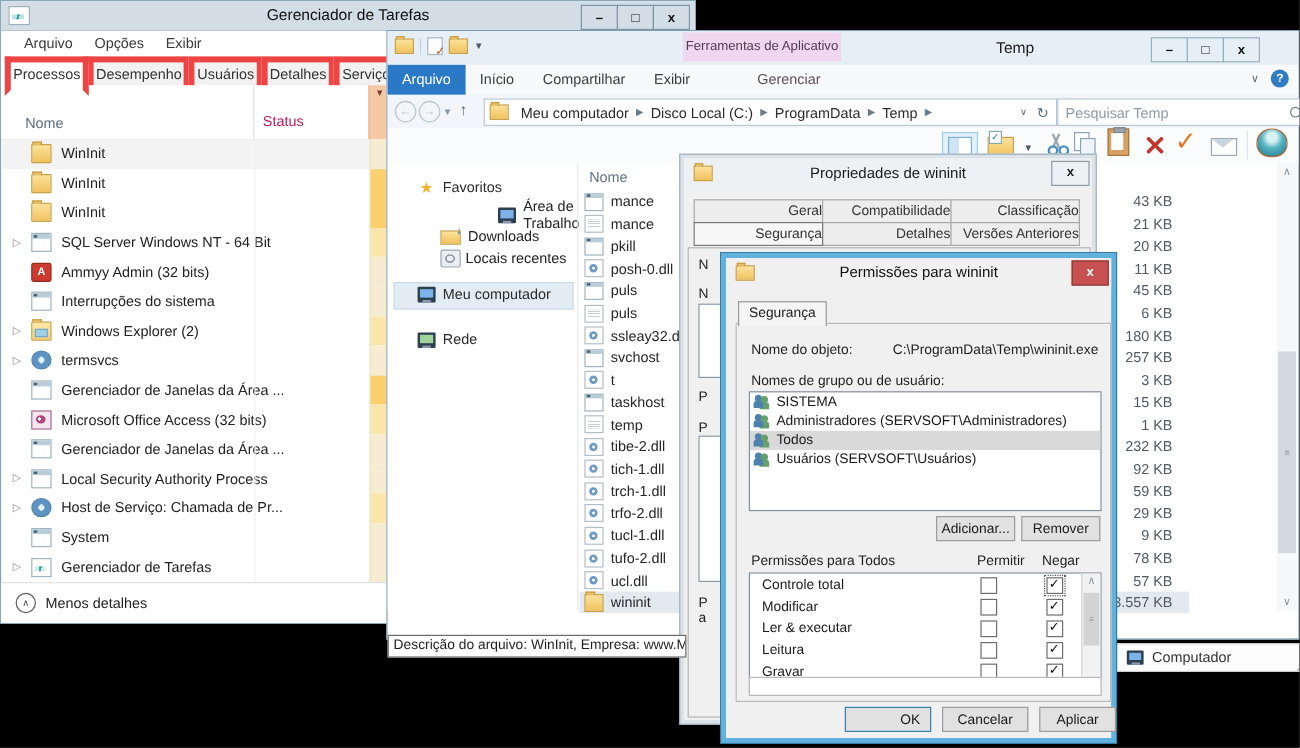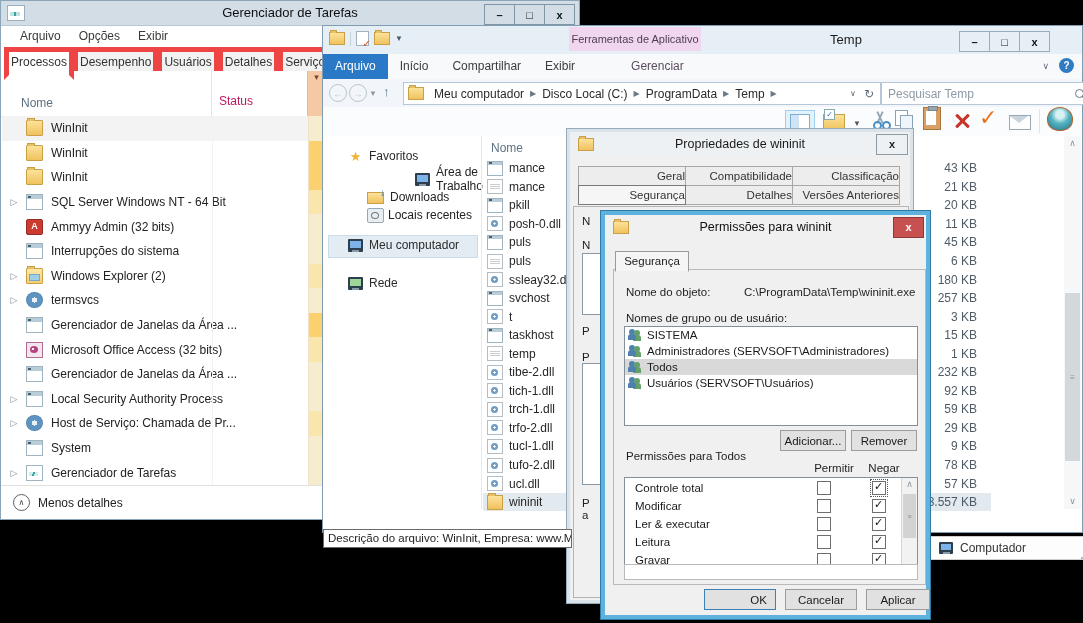--- a/index.html
+++ b/index.html
@@ -232,21 +232,21 @@
   .user-row{height:16px;display:flex;align-items:center;gap:5px;padding-left:3px;font-size:11.5px;color:#1a1a1a;}
   .user-row.selected{background:#d9d9d9;}
   .uic{width:14px;height:12px;position:relative;flex:none;}
   .uic::before{content:"";position:absolute;left:1px;top:0;width:6px;height:6px;border-radius:50%;background:#4f81b0;}
   .uic::after{content:"";position:absolute;left:0;top:5px;width:8px;height:6px;border-radius:3px 3px 0 0;background:#4f81b0;}
   .uic i{position:absolute;left:6px;top:1px;width:6px;height:6px;border-radius:50%;background:#64a06a;}
   .uic b{position:absolute;left:5px;top:6px;width:8px;height:6px;border-radius:3px 3px 0 0;background:#64a06a;}
   #perm-addbtn{position:absolute;left:166px;top:160px;width:66px;}
   #perm-rembtn{position:absolute;left:237px;top:160px;width:66px;}
   .btn{height:21px;background:#e1e1e1;border:1px solid #9c9c9c;text-align:center;line-height:20px;font-size:11.5px;color:#1a1a1a;box-sizing:border-box;}
-  #perm-permlbl{position:absolute;left:12px;top:180px;font-size:11.5px;color:#1e1e1e;}
+  #perm-permlbl{position:absolute;left:12px;top:192px;font-size:11.5px;color:#1e1e1e;}
   #perm-colallow{position:absolute;left:196px;top:192px;width:48px;text-align:center;font-size:11.5px;color:#1e1e1e;}
   #perm-colneg{position:absolute;left:250px;top:192px;width:40px;text-align:center;font-size:11.5px;color:#1e1e1e;}
   #perm-list{position:absolute;left:10px;top:207px;width:292px;height:100px;background:#fff;border:1px solid #82909c;}
   .perm-row{height:16.5px;display:flex;align-items:center;font-size:11.5px;color:#1a1a1a;padding-top:1.5px;}
   .perm-row .pname{margin-left:10px;width:170px;}
   .cb{width:12px;height:12px;background:#fff;border:1px solid #6e6e6e;position:relative;flex:none;}
   .cb-allow{margin-left:12px;} .cb-deny{margin-left:41px;}
   .cb.deny::after,.cb.allow::after{content:"✓";position:absolute;left:1px;top:-2px;font-size:11px;font-weight:bold;color:#111;}
   .cb.focus{outline:1px dotted #555;outline-offset:1px;}
   #perm-scroll{position:absolute;right:0;top:0;width:15px;bottom:0;background:#f2f2f2;border-left:1px solid #d5d5d5;}

